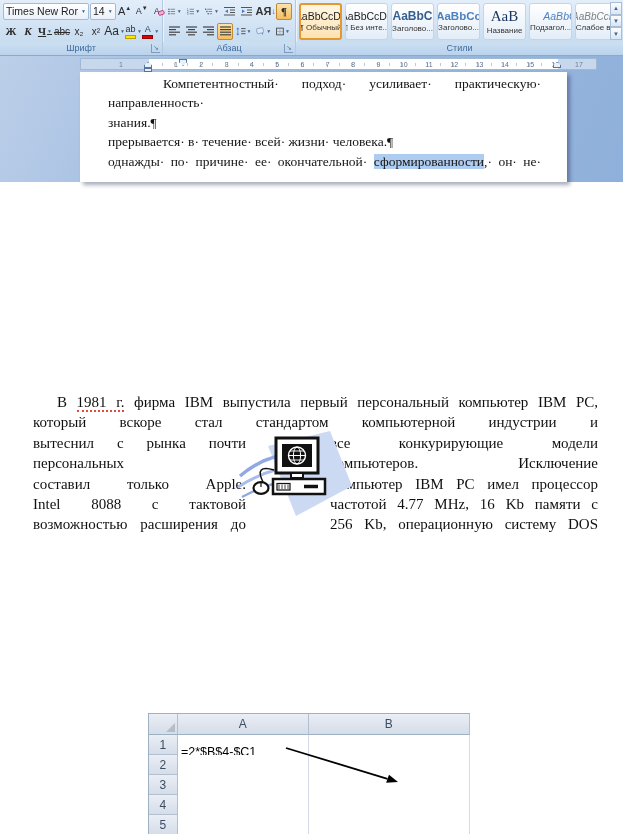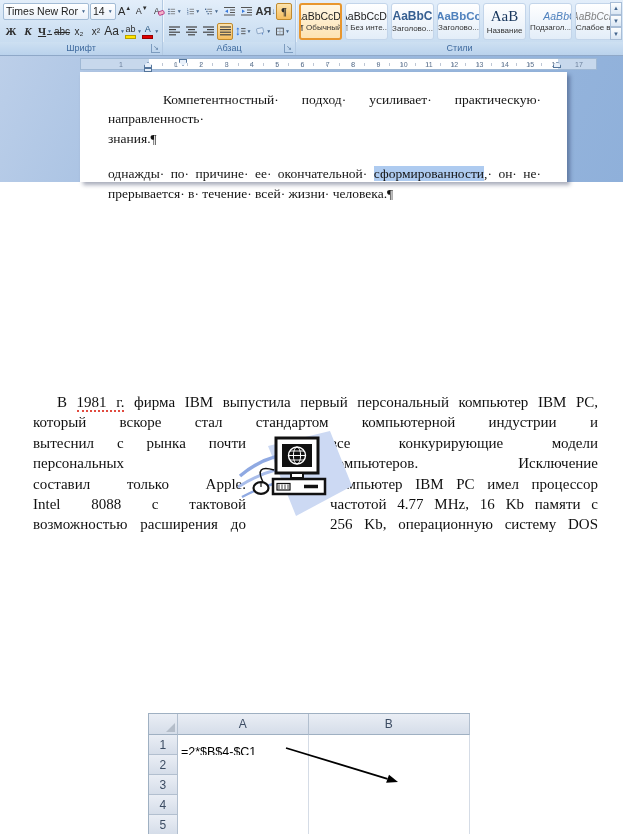--- a/index.html
+++ b/index.html
@@ -74,21 +74,21 @@
   .marker-hang { left:63px; top:3px; width:8px; height:6px;
                  clip-path:polygon(50% 0,100% 55%,100% 100%,0 100%,0 55%); }
   .marker-box { left:63px; top:9px; width:8px; height:4px; }
   .marker-right { left:472px; top:3px; width:8px; height:6px;
                   clip-path:polygon(50% 0,100% 55%,100% 100%,0 100%,0 55%); }
   .page { position:absolute; left:80px; top:16px; width:487px; height:110px; background:#fff;
           box-shadow:3px 3px 4px rgba(10,20,60,.35); }
   .doc-text { position:absolute; left:28px; top:2px; width:433px;
               font-family:"Liberation Serif",serif; font-size:13.5px; line-height:19.4px; color:#141414; }
   .dline { text-align:left; white-space:normal; }
-  .dline.just { text-align:justify; text-align-last:justify;margin-top:16px; }
+  .dline.just { text-align:justify; text-align-last:justify; }
   .dline.ind { text-indent:55px; }
   .dline .hl { background:#aecbf0; }
 
   
   .ibm { position:absolute; left:33px; top:392px; width:565px;
          font-family:"Liberation Serif",serif; font-size:15px; line-height:20.4px; color:#101010; }
   .irow { height:20.4px; }
   .irow.full.just { text-align:justify; text-align-last:justify; }
   .irow.full.ind { text-indent:24px; }
   .irow.split { display:flex; justify-content:space-between; }
@@ -373,22 +373,22 @@
         </div>
       <div class="marker marker-first"></div>
       <div class="marker marker-hang"></div>
       <div class="marker marker-box"></div>
       <div class="marker marker-right"></div>
     </div>
     <div class="page">
       <div class="doc-text" id="doc-text">
           <div class="dline just ind"><span>Компетентностный· подход· усиливает· практическую· направленность·</span></div>
           <div class="dline"><span>знания.¶</span></div>
+          <div class="dline"><span>прерывается· в· течение· всей· жизни· человека.¶</span></div>
           <div class="dline just"><span>однажды· по· причине· ее· окончательной· </span><span class="hl">сформированности</span><span>,· он· не·</span></div>
-          <div class="dline"><span>прерывается· в· течение· всей· жизни· человека.¶</span></div>
         </div>
     </div>
   </div>
 
   <div class="ibm" id="ibm-block">
     <svg class="clipart" viewBox="0 0 122 97">
       <path d="M30 20 L92 5 L114 60 L58 90 Z" fill="#ccd9f3"></path>
       <path d="M2 50 Q28 28 58 28" fill="none" stroke="#8fa9e2" stroke-width="3.5"></path>
       <path d="M0 61 Q30 42 60 40" fill="none" stroke="#a9bdea" stroke-width="3"></path>
       <path d="M4 71 Q32 56 62 52" fill="none" stroke="#8fa9e2" stroke-width="2.5"></path>

